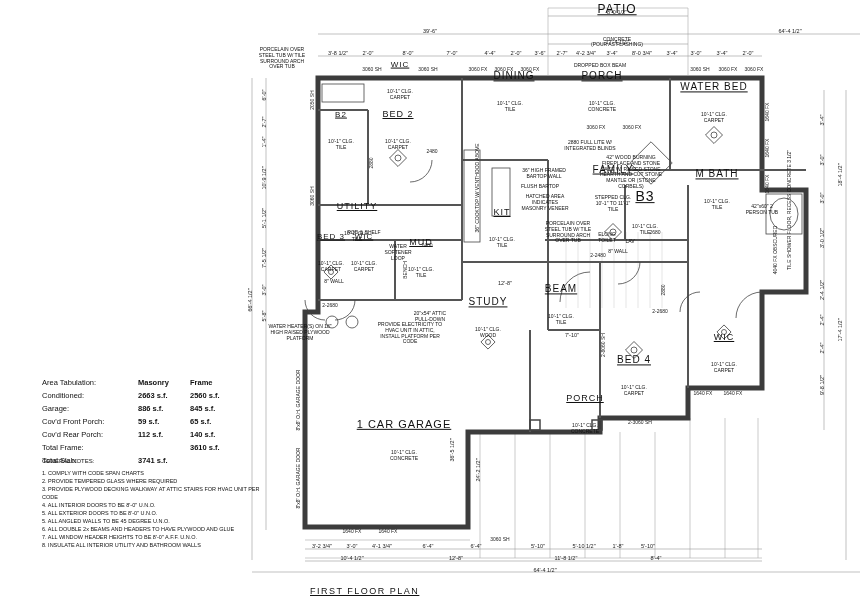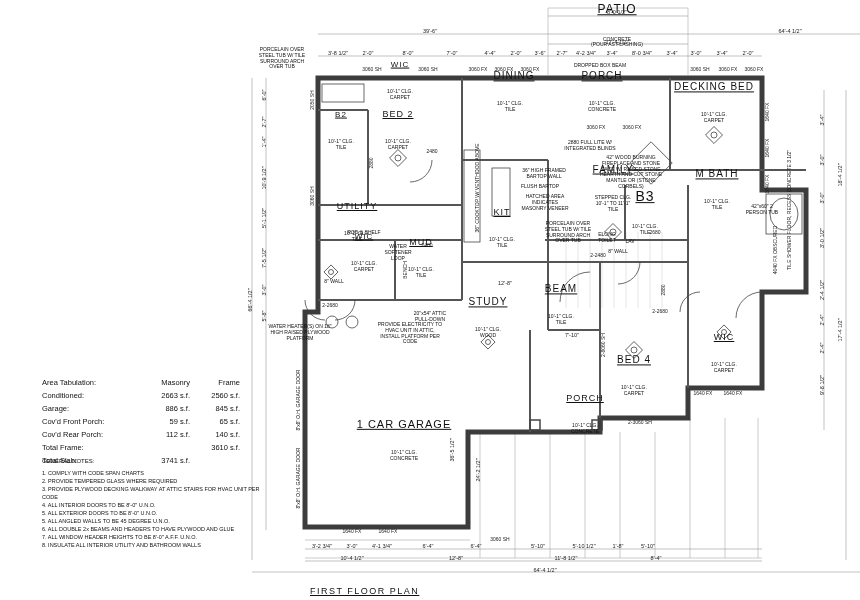--- a/index.html
+++ b/index.html
@@ -10,21 +10,21 @@
   .lbl.vertical{transform:translate(-50%,-50%) rotate(-90deg);white-space:nowrap;}
   .room .name{letter-spacing:1px;text-decoration:underline;white-space:nowrap;}
   .room .sub{font-size:5px;margin-top:1px;}
   .dim{font-size:5.5px;color:#222;white-space:nowrap;}
   .win{font-size:5px;color:#222;white-space:nowrap;}
   .anno{font-size:5px;color:#111;}
   .doorlbl{font-size:5px;color:#222;white-space:nowrap;}
   
   #area-block{position:absolute;left:42px;top:378px;width:200px;}
   .area-row{display:grid;grid-template-columns:96px 52px 50px;font-size:7.5px;margin-bottom:4px;}
-  .area-row span:nth-child(2),.area-row span:nth-child(3){text-align:right;}
+  .area-row span:nth-child(2),.area-row span:nth-child(3){font-weight:bold;}
   
   #notes-block{position:absolute;left:42px;top:458px;width:230px;}
   #notes-title{font-size:6px;margin-bottom:6px;}
   .note-line{font-size:5.5px;line-height:1.45;}
   
   #plan-title{position:absolute;left:310px;top:586px;font-size:9px;letter-spacing:1.5px;
               text-decoration:underline;}
 </style>
 </head>
 <body>
@@ -183,21 +183,21 @@
     <div class="name" style="font-size: 10px;">PORCH</div>
     <div class="sub">10'-1" CLG.
 CONCRETE</div>
   </div>
     <div class="lbl room" style="left: 510px; top: 92px;">
     <div class="name" style="font-size: 10px; padding-left: 8px;">DINING</div>
     <div class="sub">10'-1" CLG.
 TILE</div>
   </div>
     <div class="lbl room" style="left: 714px; top: 103px;">
-    <div class="name" style="font-size: 10px;">DECKING BED</div>
+    <div class="name" style="font-size: 10px;">WATER BED</div>
     <div class="sub">10'-1" CLG.
 CARPET</div>
   </div>
     <div class="lbl room" style="left: 400px; top: 80px;">
     <div class="name" style="font-size: 8px;">WIC</div>
     <div class="sub">10'-1" CLG.
 CARPET</div>
   </div>
     <div class="lbl room" style="left: 341px; top: 130px;">
     <div class="name" style="font-size: 8px;">B2</div>
@@ -227,20 +227,25 @@
   </div>
     <div class="lbl room" style="left: 645px; top: 212px;">
     <div class="name" style="font-size: 14px;">B3</div>
     <div class="sub">10'-1" CLG.
 TILE</div>
   </div>
     <div class="lbl room" style="left: 357px; top: 222px;">
     <div class="name" style="font-size: 9px;">UTILITY</div>
     <div class="sub">10'-1" CLG.
 TILE</div>
+  </div>
+    <div class="lbl room" style="left: 331px; top: 252px;">
+    <div class="name" style="font-size: 8px;">BED 3</div>
+    <div class="sub">10'-1" CLG.
+CARPET</div>
   </div>
     <div class="lbl room" style="left: 364px; top: 252px;">
     <div class="name" style="font-size: 8px;">WIC</div>
     <div class="sub">10'-1" CLG.
 CARPET</div>
   </div>
     <div class="lbl room" style="left: 421px; top: 258px;">
     <div class="name" style="font-size: 9px;">MUD</div>
     <div class="sub">10'-1" CLG.
 TILE</div>

